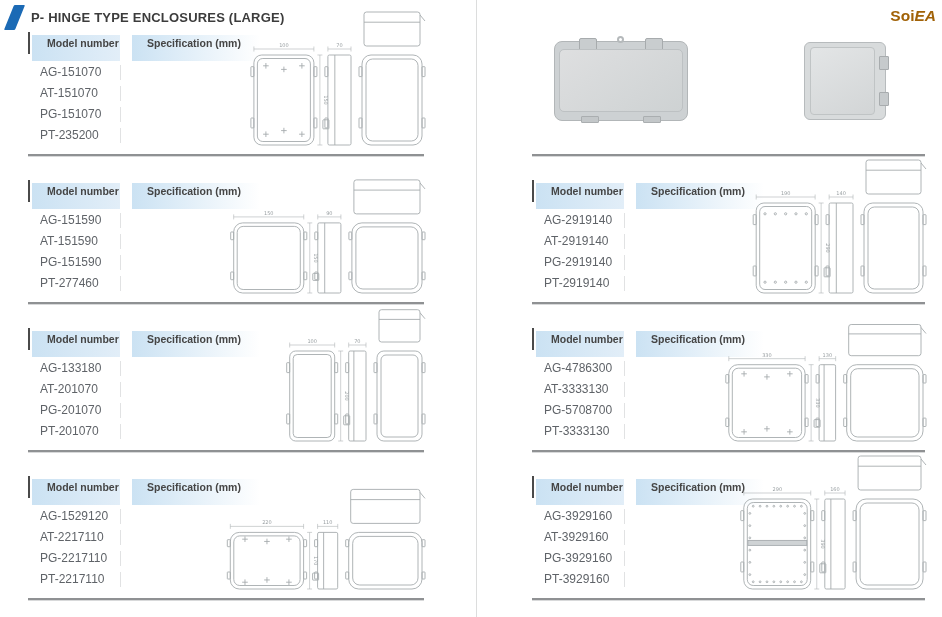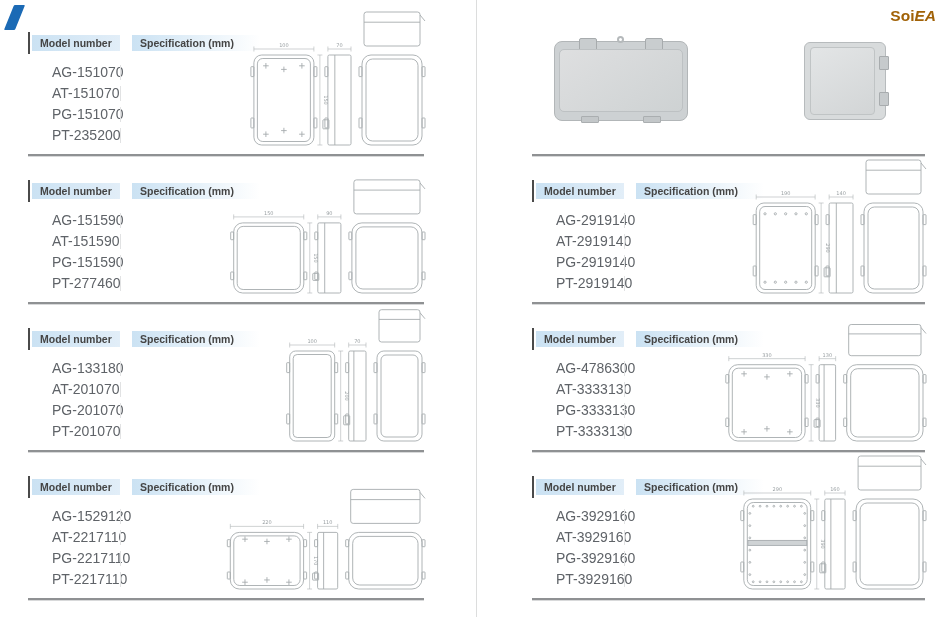--- a/index.html
+++ b/index.html
@@ -17,28 +17,28 @@
 
   
   .col{position:absolute;top:35px;height:576px;}
   .col.left{left:28px;width:396px;}
   .col.right{left:532px;width:393px;}
 
   .section{position:absolute;left:0;width:100%;height:122px;}
   .sep{position:absolute;left:0;right:0;top:119px;height:2px;background:#8f9193;border-bottom:1px solid #d8d9da;}
 
   .accent{position:absolute;left:0;top:-3px;width:2px;height:22px;background:#4a4a4a;}
-  .hcell{position:absolute;top:0;height:16px;line-height:16px;font-size:10.5px;font-weight:bold;color:#454545;padding-left:8px;box-sizing:border-box;white-space:nowrap;}
+  .hcell{position:absolute;top:0;height:26px;line-height:16px;font-size:10.5px;font-weight:bold;color:#454545;padding-left:15px;box-sizing:border-box;white-space:nowrap;}
   .hcell.model{left:4px;width:88px;background:linear-gradient(to right,#cbe2f3,#e2eef8);}
   .hcell.spec{left:104px;width:128px;background:linear-gradient(to right,#cbe2f3,rgba(255,255,255,0));}
 
   .rows{position:absolute;left:0;top:27px;width:230px;}
   .row{position:absolute;left:0;width:225px;height:21px;}
   .row.r0{top:0}.row.r1{top:21px}.row.r2{top:42px}.row.r3{top:63px}
-  .mcell{position:absolute;left:12px;top:0;line-height:21px;font-size:14px;color:#5f6368;white-space:nowrap;margin-left:12px;}
+  .mcell{position:absolute;left:12px;top:0;line-height:21px;font-size:12px;color:#5f6368;white-space:nowrap;}
   .scell{position:absolute;left:92px;top:3px;width:125px;height:15px;border-left:1px solid #e1e2e3;}
 
   .drawings{position:absolute;right:0;bottom:8px;width:200px;height:118px;}
   .drawings svg{position:absolute;right:0;bottom:0;overflow:visible;}
 
   
   .photo-wide{position:absolute;left:22px;top:6px;width:132px;height:78px;background:#cdd1d3;border:1px solid #b2b6b8;border-radius:8px;}
   .pw-lid{position:absolute;left:4px;right:4px;top:7px;bottom:8px;background:linear-gradient(145deg,#dedfe0,#ced2d3);border:1px solid #bdc1c3;border-radius:5px;}
   .pw-latch{position:absolute;top:-4px;width:16px;height:14px;background:#c9cdcf;border:1px solid #a7abad;border-radius:2px;}
   .pw-latch.l{left:24px}.pw-latch.r{right:24px}
@@ -50,20 +50,21 @@
   .ps-latch{position:absolute;right:-4px;width:8px;height:12px;background:#c6cacc;border:1px solid #a8acae;border-radius:1px;}
   .ps-latch.t{top:13px}.ps-latch.b{bottom:13px}
 </style>
 </head>
 <body>
 
 <div class="page">
 
   <div class="hdr">
     <div class="slash"></div>
+    <div class="title">P- HINGE TYPE ENCLOSURES (LARGE)</div>
   </div>
   <div class="logo"><span>Soi</span><span class="it">EA</span></div>
 
   <div class="vdivider"></div>
 
   <div class="col left">
 
     <div class="section" style="top:0">
       <div class="accent"></div>
       <div class="hcell model">Model number</div>
@@ -450,21 +451,21 @@
       <div class="rows">
         <div class="row r0">
             <div class="mcell">AG-4786300</div>
             <div class="scell"></div>
           </div>
         <div class="row r1">
             <div class="mcell">AT-3333130</div>
             <div class="scell"></div>
           </div>
         <div class="row r2">
-            <div class="mcell">PG-3333130</div>
+            <div class="mcell">PG-5708700</div>
             <div class="scell"></div>
           </div>
         <div class="row r3">
             <div class="mcell">PT-3333130</div>
             <div class="scell"></div>
           </div>
       </div>
       <div class="drawings">
           <svg width="200" height="160" viewBox="0 0 200 160">
             <g fill="none" stroke="#a6abae" stroke-width="0.9">

